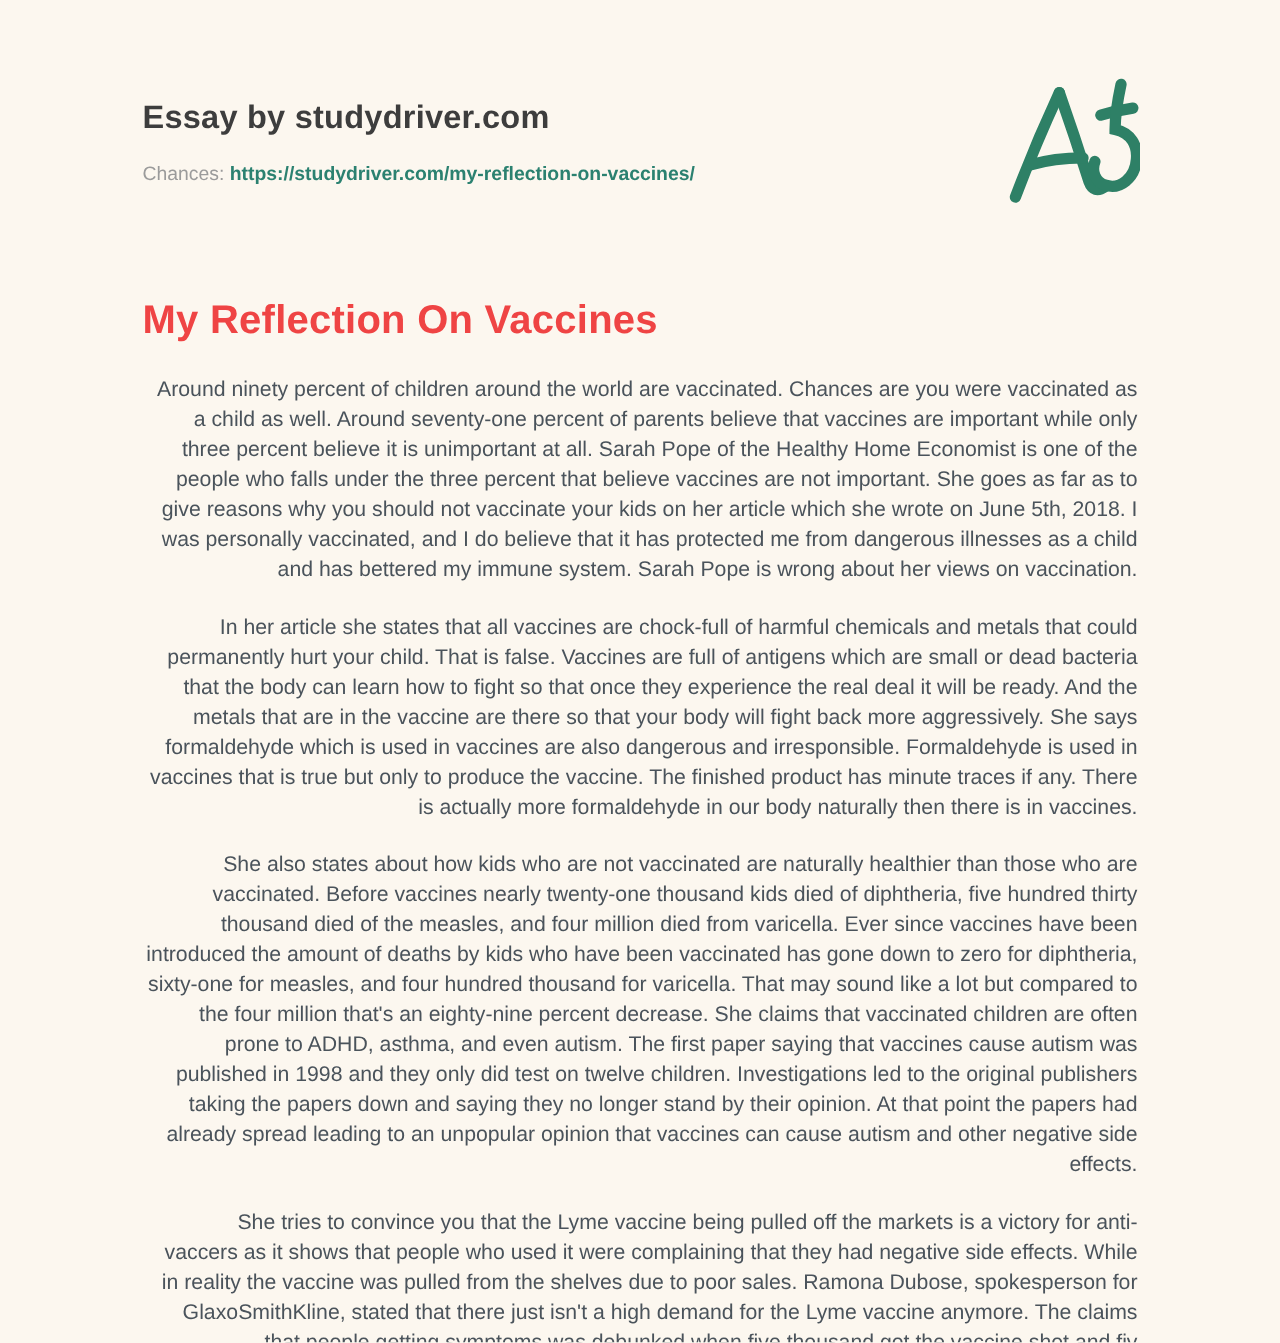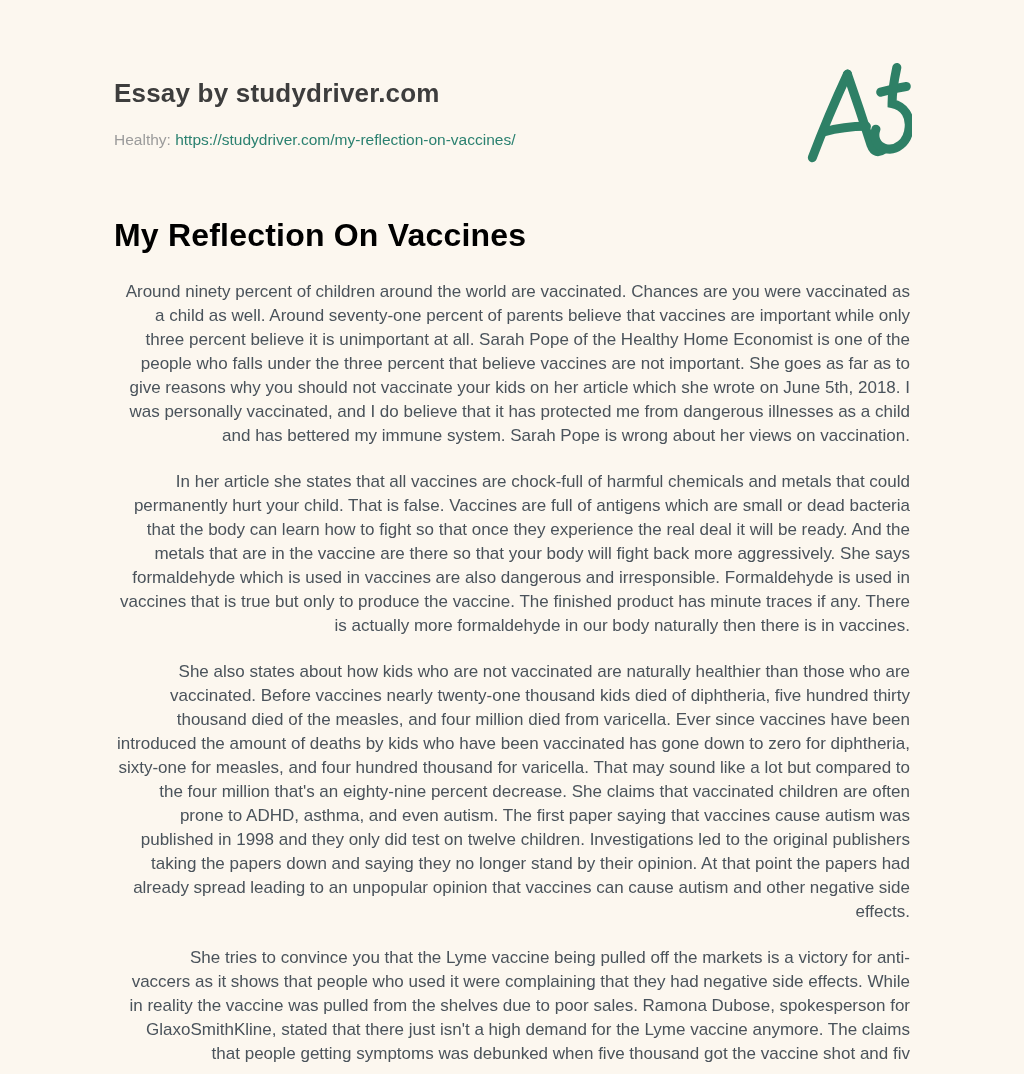--- a/index.html
+++ b/index.html
@@ -33,38 +33,39 @@
   .source-line {
     margin-top: 22px;
     font-size: 15.5px;
     color: #9B9B9B;
   }
 
   .source-line a {
     color: #2B8170;
     text-decoration: none;
     cursor: pointer;
+    font-weight: bold;
   }
 
   .logo {
     position: absolute;
     top: 60px;
     right: 94px;
     width: 112px;
     height: 108px;
   }
 
   .logo svg { width: 100%; height: 100%; }
 
   
   .essay-title {
-    margin-top: 68px;
+    margin-top: 88px;
     font-size: 32px;
     font-weight: 700;
-    color: #000000;
+    color: #ef4444;
     letter-spacing: 0.2px;
   }
 
   .essay {
     margin-top: 26px;
     font-size: 17px;
     line-height: 24px;
     color: #4A535B;
   }
 
@@ -97,21 +98,21 @@
         <path d="M 102 6 C 99 20 97 34 97 44 C 111 47 116 58 115 69 C 114 85 101 95 89 91 C 80 88 77 79 80 71"></path>
       </g>
     </svg>
   </div>
 
   <div class="content">
 
     <header>
       <h1 class="byline">Essay by studydriver.com</h1>
       <p class="source-line">
-        <span>Healthy:</span>
+        <span>Chances:</span>
         <a href="#" title="https://studydriver.com/my-reflection-on-vaccines/"><span>https://studydriver.com/my-reflection-on-vaccines/</span></a>
       </p>
     </header>
 
     <main>
       <h2 class="essay-title">My Reflection On Vaccines</h2>
 
       <div class="essay">
         <p>Around ninety percent of children around the world are vaccinated. Chances are you were vaccinated as a child as well. Around seventy-one percent of parents believe that vaccines are important while only three percent believe it is unimportant at all. Sarah Pope of the Healthy Home Economist is one of the people who falls under the three percent that believe vaccines are not important. She goes as far as to give reasons why you should not vaccinate your kids on her article which she wrote on June 5th, 2018. I was personally vaccinated, and I do believe that it has protected me from dangerous illnesses as a child and has bettered my immune system. Sarah Pope is wrong about her views on vaccination.</p>
         <p class="ind">In her article she states that all vaccines are chock-full of harmful chemicals and metals that could permanently hurt your child. That is false. Vaccines are full of antigens which are small or dead bacteria that the body can learn how to fight so that once they experience the real deal it will be ready. And the metals that are in the vaccine are there so that your body will fight back more aggressively. She says formaldehyde which is used in vaccines are also dangerous and irresponsible. Formaldehyde is used in vaccines that is true but only to produce the vaccine. The finished product has minute traces if any. There is actually more formaldehyde in our body naturally then there is in vaccines.</p>

